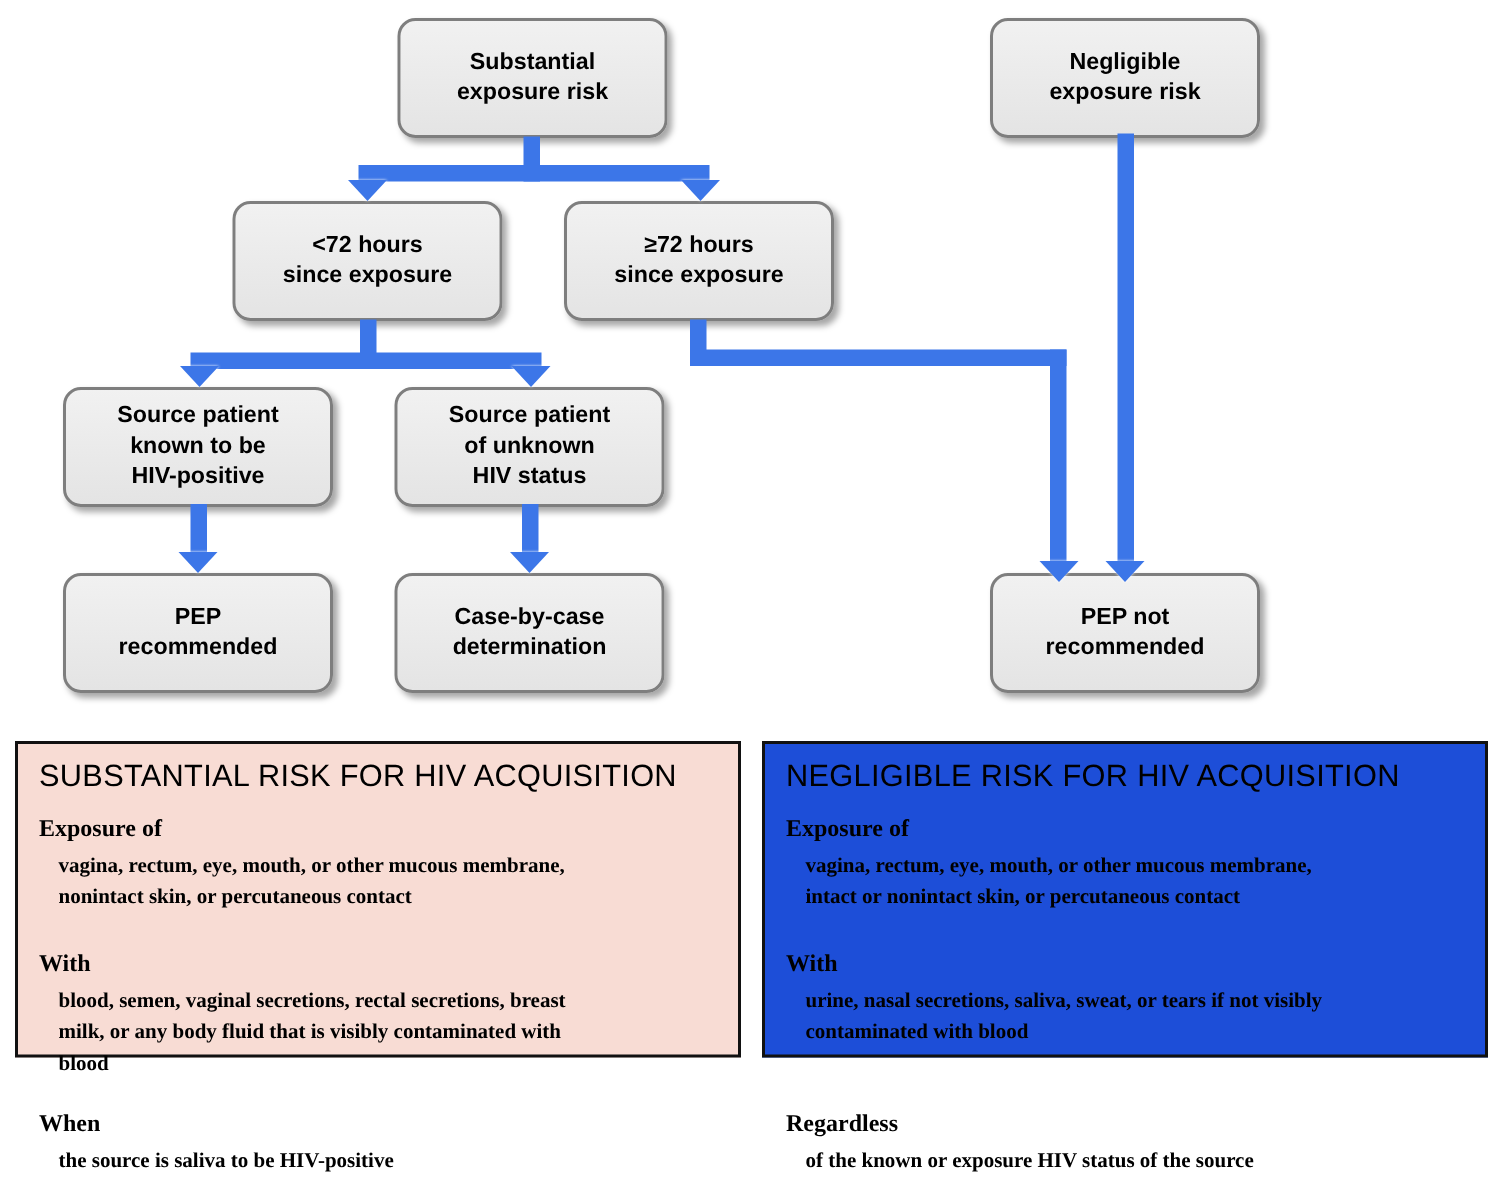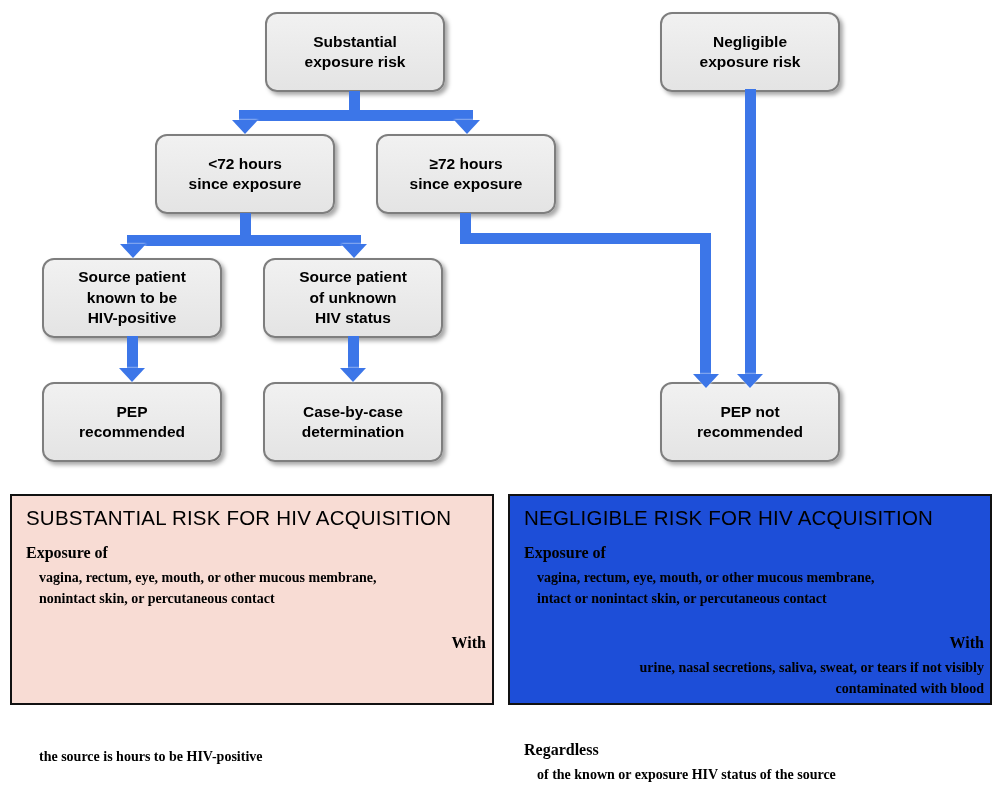--- a/index.html
+++ b/index.html
@@ -35,21 +35,21 @@
   .ptitle{
     position:absolute;top:10px;left:14px;right:8px;
     font-size:20.5px;font-weight:400;letter-spacing:.2px;
   }
   .sec{position:absolute;left:0;right:6px;font-family:Liberation Serif, serif;}
   .shead{font-size:16px;font-weight:bold;padding-left:14px;}
   .sbody{
     font-size:14px;font-weight:bold;line-height:21px;
     padding-left:27px;margin-top:5px;white-space:pre-line;
   }
-  .sec0{top:48px;} .sec1{top:138px;text-align:right;} .sec2{top:245px;}
+  .sec0{top:48px;} .sec1{top:138px;} .sec2{top:245px;}
 </style>
 </head>
 <body>
 
 <div class="canvas">
 
   <div class="node" style="left:265px;top:12px">Substantial
 exposure risk</div>
   <div class="node" style="left:660px;top:12px">Negligible
 exposure risk</div>
@@ -96,23 +96,27 @@
 
   <div class="panel panel-substantial">
     <div class="ptitle">SUBSTANTIAL RISK FOR HIV ACQUISITION</div>
     <div class="sec sec0">
       <div class="shead">Exposure of</div>
       <div class="sbody">vagina, rectum, eye, mouth, or other mucous membrane,
 nonintact skin, or percutaneous contact</div>
     </div>
     <div class="sec sec1">
       <div class="shead">With</div>
+      <div class="sbody">blood, semen, vaginal secretions, rectal secretions, breast
+milk, or any body fluid that is visibly contaminated with
+blood</div>
     </div>
     <div class="sec sec2">
-      <div class="sbody">the source is hours to be HIV-positive</div>
+      <div class="shead">When</div>
+      <div class="sbody">the source is saliva to be HIV-positive</div>
     </div>
   </div>
 
   <div class="panel panel-negligible">
     <div class="ptitle">NEGLIGIBLE RISK FOR HIV ACQUISITION</div>
     <div class="sec sec0">
       <div class="shead">Exposure of</div>
       <div class="sbody">vagina, rectum, eye, mouth, or other mucous membrane,
 intact or nonintact skin, or percutaneous contact</div>
     </div>

